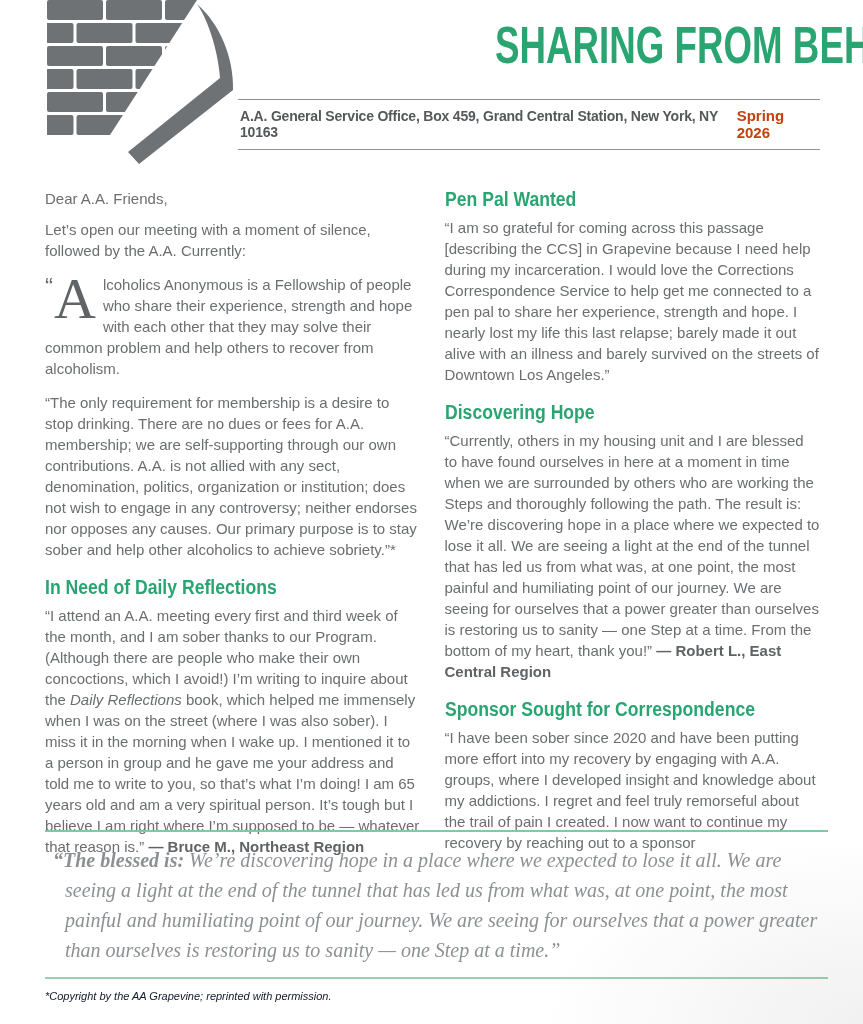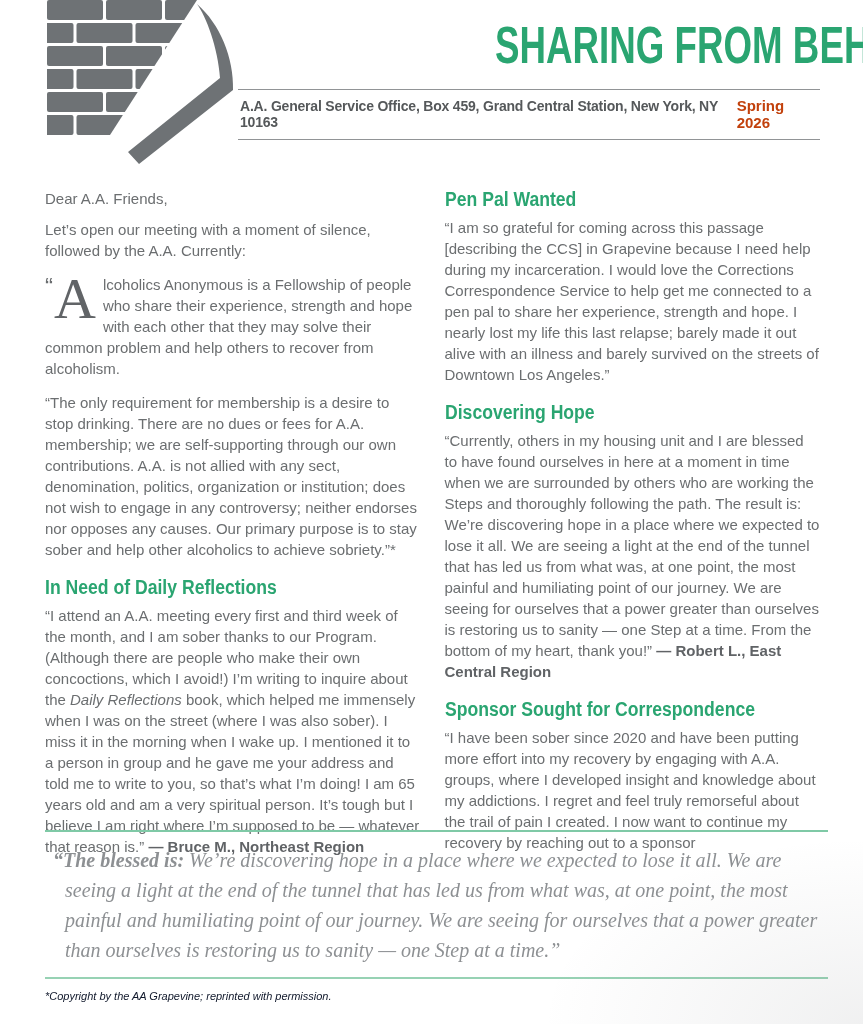--- a/index.html
+++ b/index.html
@@ -12,21 +12,21 @@
   .logo { position:absolute; left:28px; top:0; width:215px; height:180px; }
 
   
   .masthead { position:absolute; left:238px; right:43px; top:0; }
   .masthead h1 { margin:20px 0 0 0; text-align:right; white-space:nowrap; }
   .title-inner {
     display:inline-block; transform:scaleX(.72); transform-origin:100% 50%;
     font-size:51px; line-height:52px; font-weight:700; color:#2aa571;
   }
   .address-row {
-    margin-top:17px; border-top:1.5px solid #919496; border-bottom:1.5px solid #919496;
+    margin-top:27px; border-top:1.5px solid #919496; border-bottom:1.5px solid #919496;
     display:flex; justify-content:space-between; align-items:center; padding:7px 2px 8px 2px;
   }
   .address { font-size:14px; font-weight:700; color:#55585a; letter-spacing:-0.2px; }
   .issue   { font-size:15px; font-weight:700; color:#c2410c; }
 
   
   .columns { position:absolute; left:45px; top:188px; width:775px; display:flex; gap:24px; }
   .col { flex:1; min-width:0; color:#6b6e70; font-size:15px; line-height:21px; }
   .col p { margin:0 0 13px 0; }
   .col p.tight { margin-bottom:16px; }

